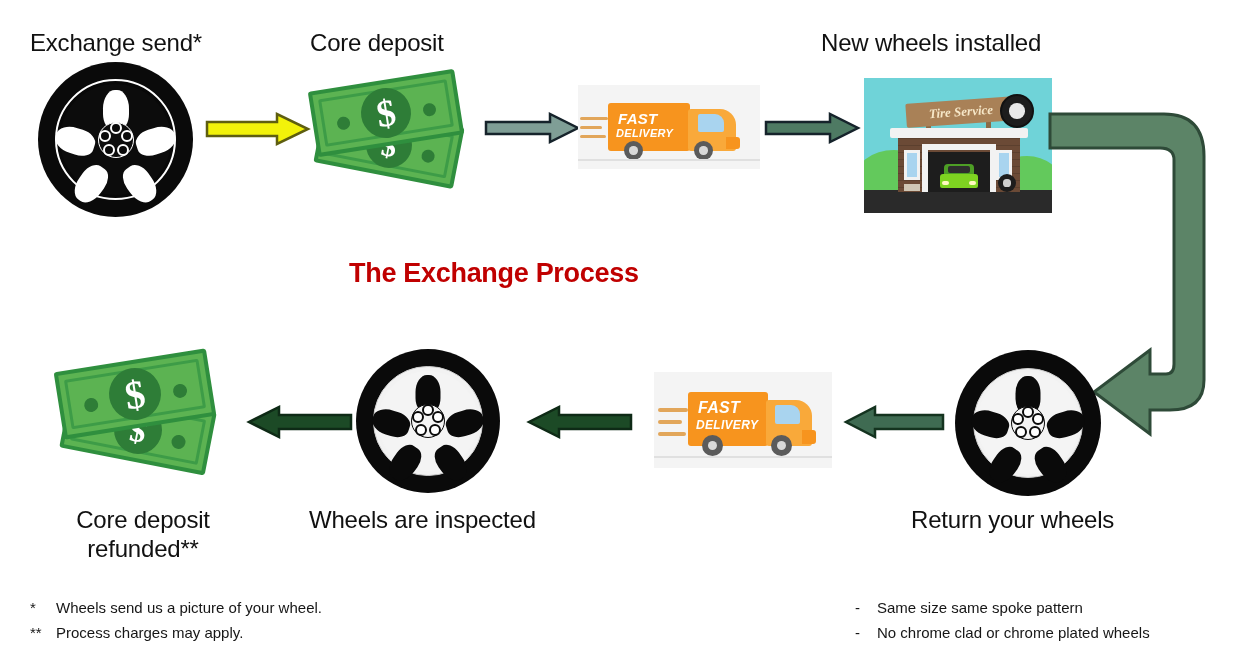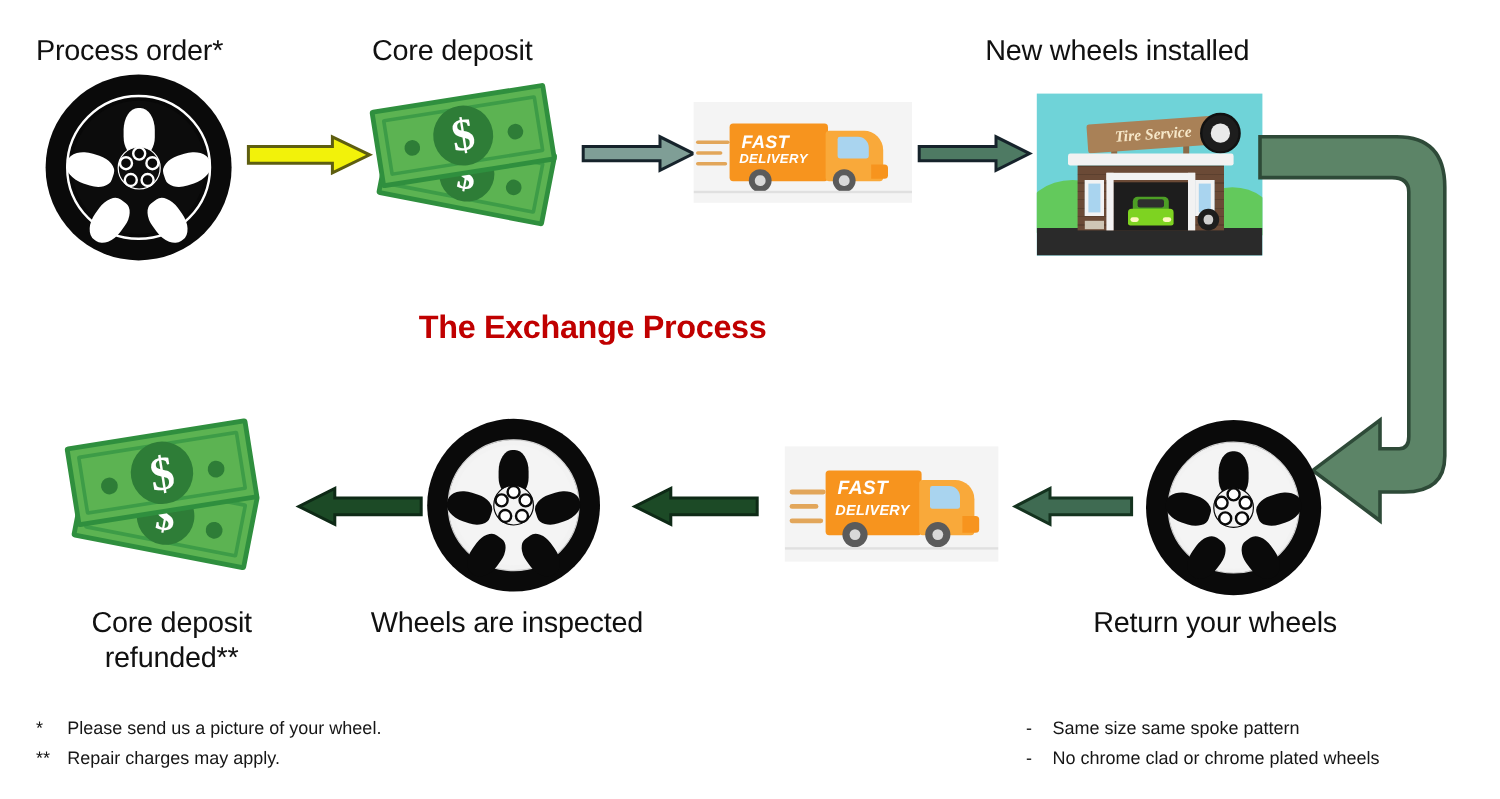--- a/index.html
+++ b/index.html
@@ -269,21 +269,21 @@
   .shop-crate { position: absolute; background: #cfc6b5; }
 
   
   .arrow-svg { position: absolute; overflow: visible; }
 </style>
 </head>
 <body>
 
 <div id="canvas">
 
-  <div class="abs step-label" style="left:30px; top:28px;">Process order*</div>
+  <div class="abs step-label" style="left:30px; top:28px;">Exchange send*</div>
 
   <div class="abs step-label" style="left:310px; top:28px;">Core deposit</div>
 
   <div class="abs step-label" style="left:821px; top:28px;">New wheels installed</div>
 
   <div class="wheel wheel-dark" style="left:38px; top:62px; width:155px; height:155px;">
     <div class="tire"></div>
     <div class="tread"></div>
     <div class="rim-ring"></div>
     <div class="face"></div>
@@ -477,25 +477,25 @@
     <div>refunded**</div>
   </div>
 
   <div class="abs step-label" style="left:911px; top:505px;">Return your wheels</div>
 
   <div class="abs step-label" style="left:309px; top:505px;">Wheels are inspected</div>
 
   <div class="abs foot-block" style="left:30px; top:596px;">
     <div class="foot-row">
       <span class="foot-mark">*</span>
-      <span class="foot-text">Please send us a picture of your wheel.</span>
+      <span class="foot-text">Wheels send us a picture of your wheel.</span>
     </div>
     <div class="foot-row">
       <span class="foot-mark">**</span>
-      <span class="foot-text">Repair charges may apply.</span>
+      <span class="foot-text">Process charges may apply.</span>
     </div>
   </div>
 
   <div class="abs foot-block" style="left:855px; top:596px;">
     <div class="foot-row">
       <span class="foot-mark dash">-</span>
       <span class="foot-text">Same size same spoke pattern</span>
     </div>
     <div class="foot-row">
       <span class="foot-mark dash">-</span>

